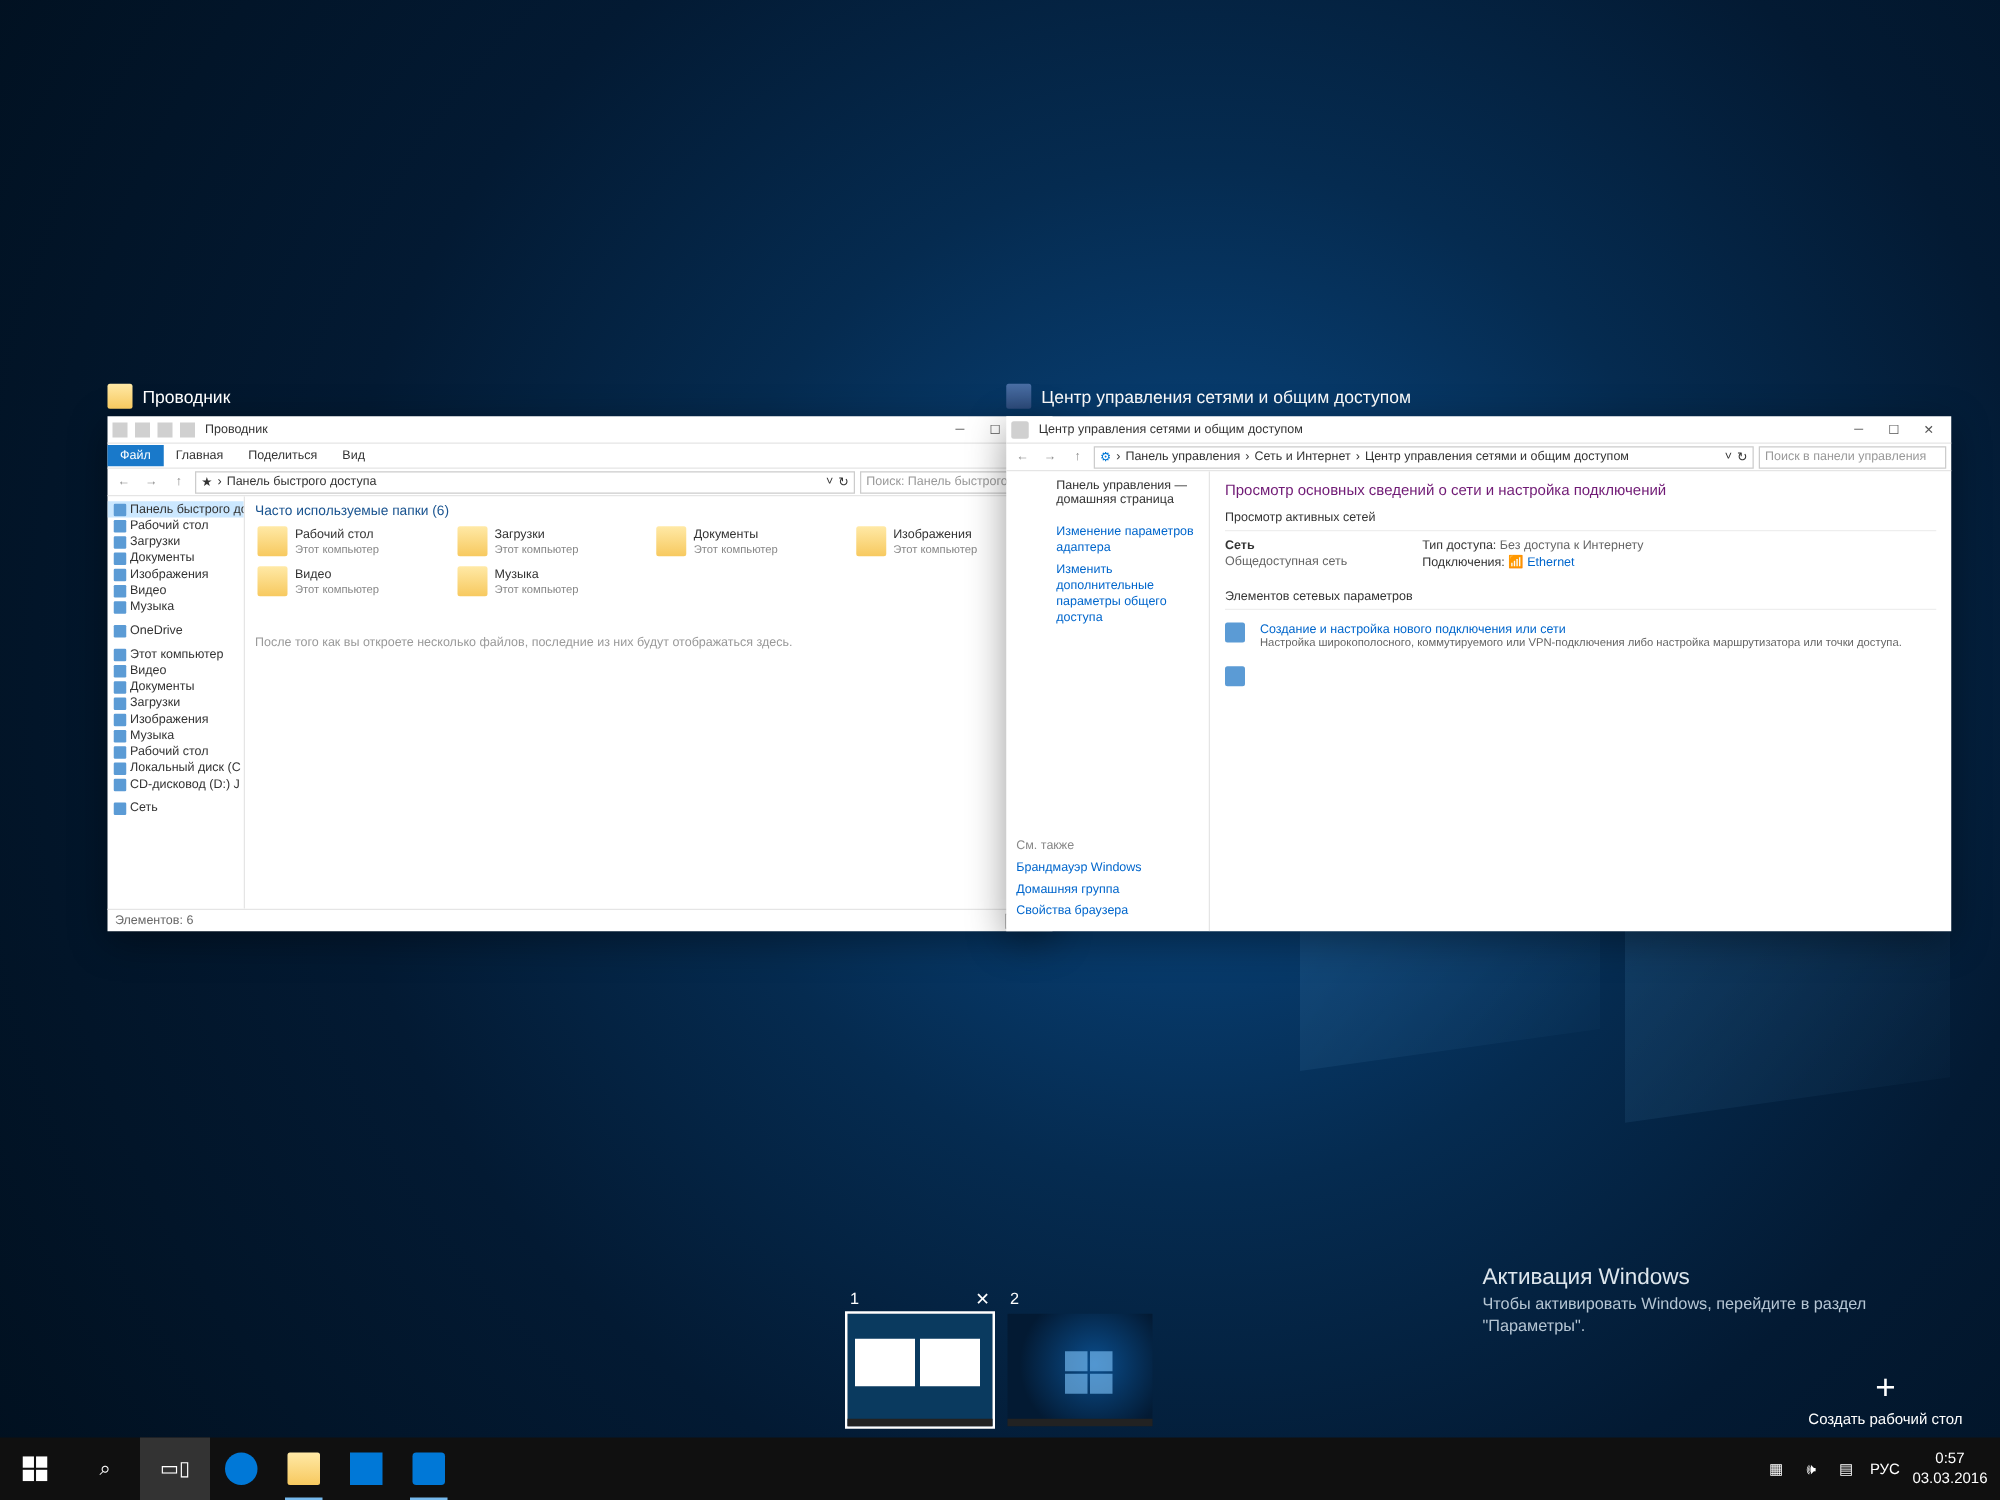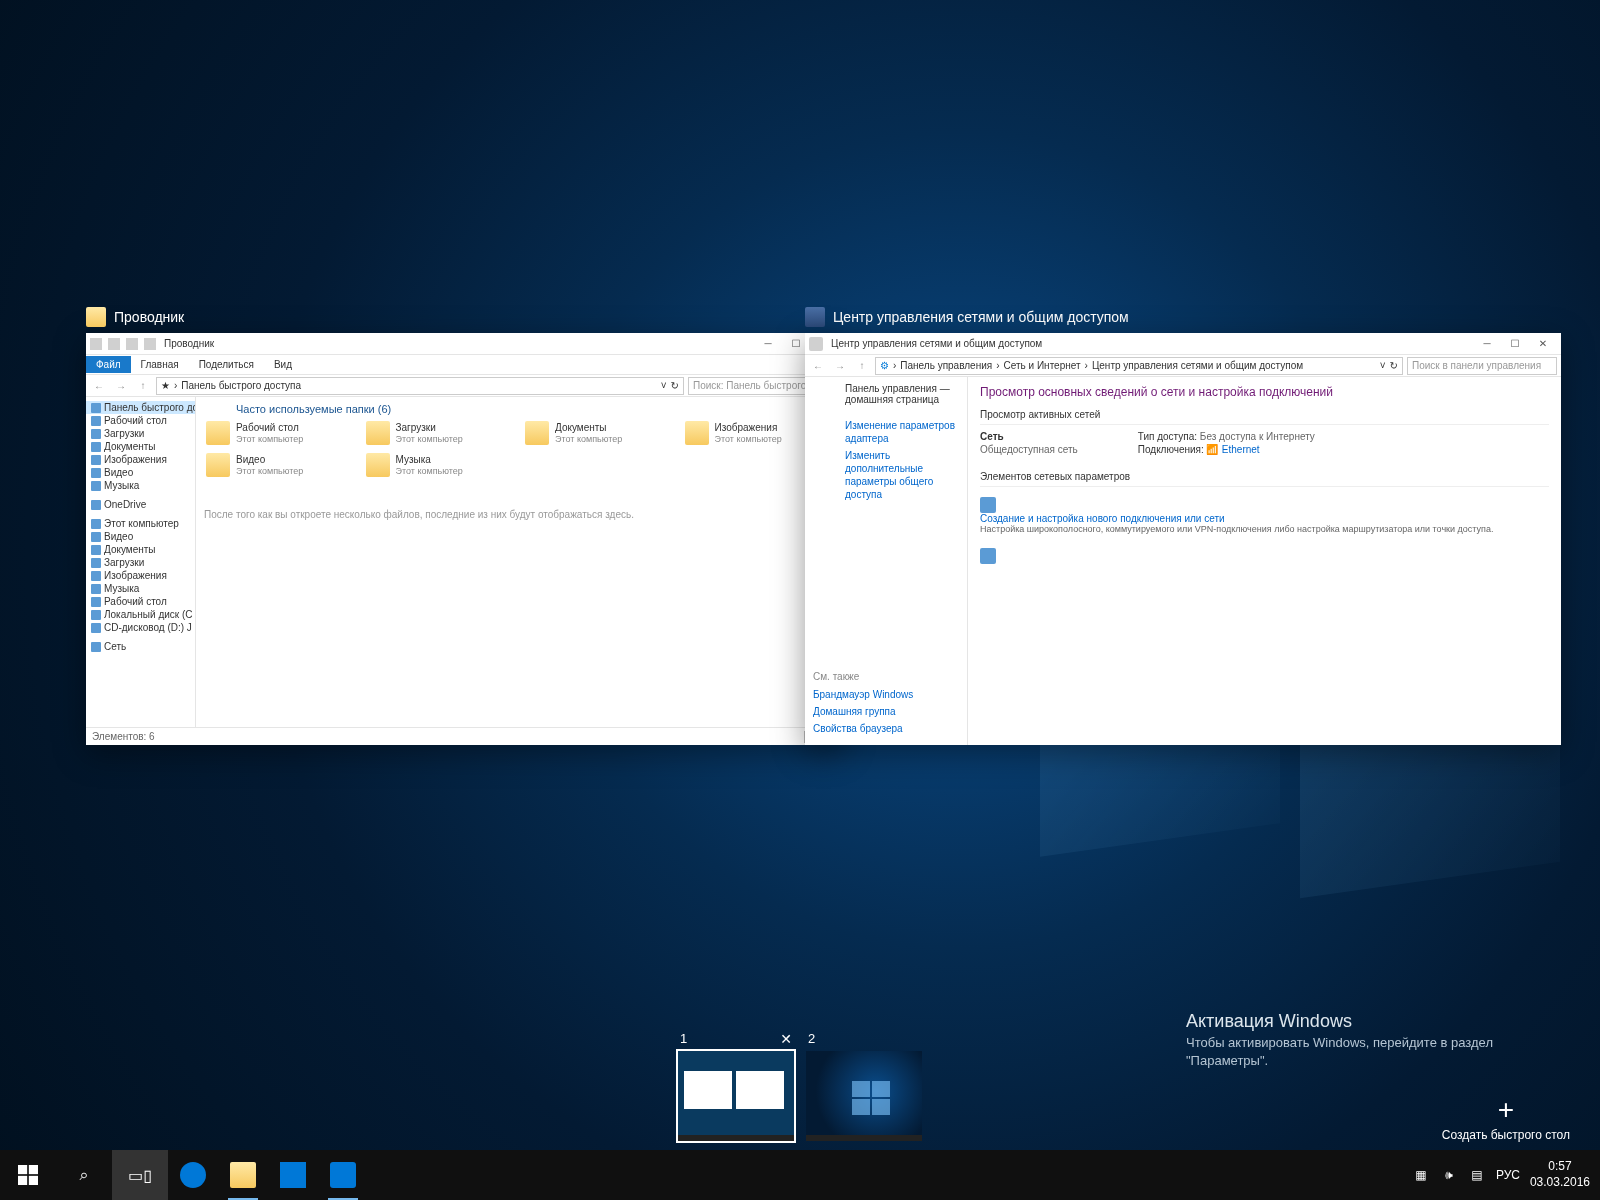--- a/index.html
+++ b/index.html
@@ -38,21 +38,21 @@
 .addrbar { height: 22px; display: flex; align-items: center; padding: 2px 4px; gap: 4px; border-bottom: 1px solid #e5e5e5; }
 .navbtn { width: 18px; height: 18px; display: flex; align-items: center; justify-content: center; color: #888; cursor: pointer; font-size: 10px; }
 .address { flex: 1; border: 1px solid #ccc; height: 18px; display: flex; align-items: center; padding: 0 4px; gap: 4px; font-size: 10px; }
 .search { width: 150px; border: 1px solid #ccc; height: 18px; padding: 0 4px; display: flex; align-items: center; color: #999; font-size: 10px; }
 .body { flex: 1; display: flex; overflow: hidden; }
 .sidebar { width: 110px; border-right: 1px solid #e5e5e5; padding: 4px 0; font-size: 10px; overflow: hidden; }
 .sb-item { padding: 1px 4px 1px 18px; cursor: pointer; white-space: nowrap; overflow: hidden; position: relative; }
 .sb-item.selected { background: #cce8ff; }
 .sb-item::before { content: ""; position: absolute; left: 5px; top: 2px; width: 10px; height: 10px; background: #5b9bd5; border-radius: 1px; }
 .main { flex: 1; padding: 4px 8px; overflow: hidden; }
-.section-title { color: #1a5490; font-size: 11px; padding: 2px 0 4px 0; margin-left: 32px; }
+.section-title { color: #1a5490; font-size: 11px; padding: 2px 0 4px 0; }
 .folder-grid { display: grid; grid-template-columns: repeat(4, 1fr); gap: 4px 8px; }
 .folder-item { display: flex; align-items: center; gap: 6px; padding: 2px; }
 .folder-item .fi-ic { width: 24px; height: 24px; background: linear-gradient(#ffe9a6, #f7c95f); border-radius: 2px; flex-shrink: 0; }
 .folder-item .fi-txt { display: flex; flex-direction: column; line-height: 1.2; }
 .fi-name { font-size: 10px; }
 .fi-loc { font-size: 9px; color: #888; }
 .empty-msg { text-align: left; color: #999; font-size: 10px; padding-top: 20px; }
 .statusbar { height: 18px; border-top: 1px solid #e5e5e5; display: flex; align-items: center; padding: 0 6px; font-size: 10px; color: #666; justify-content: space-between; }
 .view-icons { display: flex; gap: 4px; }
 .vi { width: 14px; height: 12px; border: 1px solid #bbb; }
@@ -63,21 +63,21 @@
 .nc-side-title { color: #333; padding-bottom: 4px; }
 .nc-link { color: #0066cc; padding: 2px 0; cursor: pointer; line-height: 1.3; }
 .nc-main { flex: 1; padding: 8px 12px; border-left: 1px solid #e5e5e5; overflow: hidden; }
 .nc-h1 { color: #701a75; font-size: 12px; padding-bottom: 6px; }
 .nc-h2 { font-size: 10px; color: #333; padding: 4px 0; border-bottom: 1px solid #eee; margin-bottom: 4px; }
 .nc-row { display: flex; gap: 60px; font-size: 10px; padding: 2px 0; }
 .nc-col { display: flex; flex-direction: column; gap: 2px; }
 .nc-lbl { color: #333; }
 .nc-val { color: #666; }
 .nc-eth { color: #0066cc; }
-.nc-task { padding: 6px 0; display: flex; gap: 0; flex-direction: column; }
+.nc-task { padding: 6px 0; display: flex; gap: 12px; }
 .nc-task-ic { width: 16px; height: 16px; background: #5b9bd5; border-radius: 2px; flex-shrink: 0; }
 .nc-task-txt { display: flex; flex-direction: column; }
 .nc-task-title { color: #0066cc; font-size: 10px; }
 .nc-task-desc { color: #666; font-size: 9px; line-height: 1.3; }
 .nc-footer { position: absolute; bottom: 8px; left: 8px; font-size: 10px; }
 .nc-footer-title { color: #888; padding-bottom: 4px; }
 
 
 .desk-bar { position: absolute; left: 0; right: 0; bottom: 50px; height: 108px; display: flex; justify-content: center; align-items: center; gap: 12px; }
 .desk-thumb { width: 116px; height: 90px; background: #0a3a5f; position: relative; cursor: pointer; }
@@ -348,21 +348,21 @@
         <span class="b"></span>
         <span class="c"></span>
         <span class="d"></span>
       </div>
     <div class="mtb"></div>
   </div>
 </div>
 
 <div class="new-desk">
   <div class="plus">+</div>
-  <div class="ndlbl">Создать быстрого стол</div>
+  <div class="ndlbl">Создать рабочий стол</div>
 </div>
 
 <div class="taskbar">
   <div class="tb-btn start">
     <svg viewBox="0 0 24 24">
         <rect x="0" y="0" width="11" height="11" fill="#fff"></rect>
         <rect x="13" y="0" width="11" height="11" fill="#fff"></rect>
         <rect x="0" y="13" width="11" height="11" fill="#fff"></rect>
         <rect x="13" y="13" width="11" height="11" fill="#fff"></rect>
       </svg>

